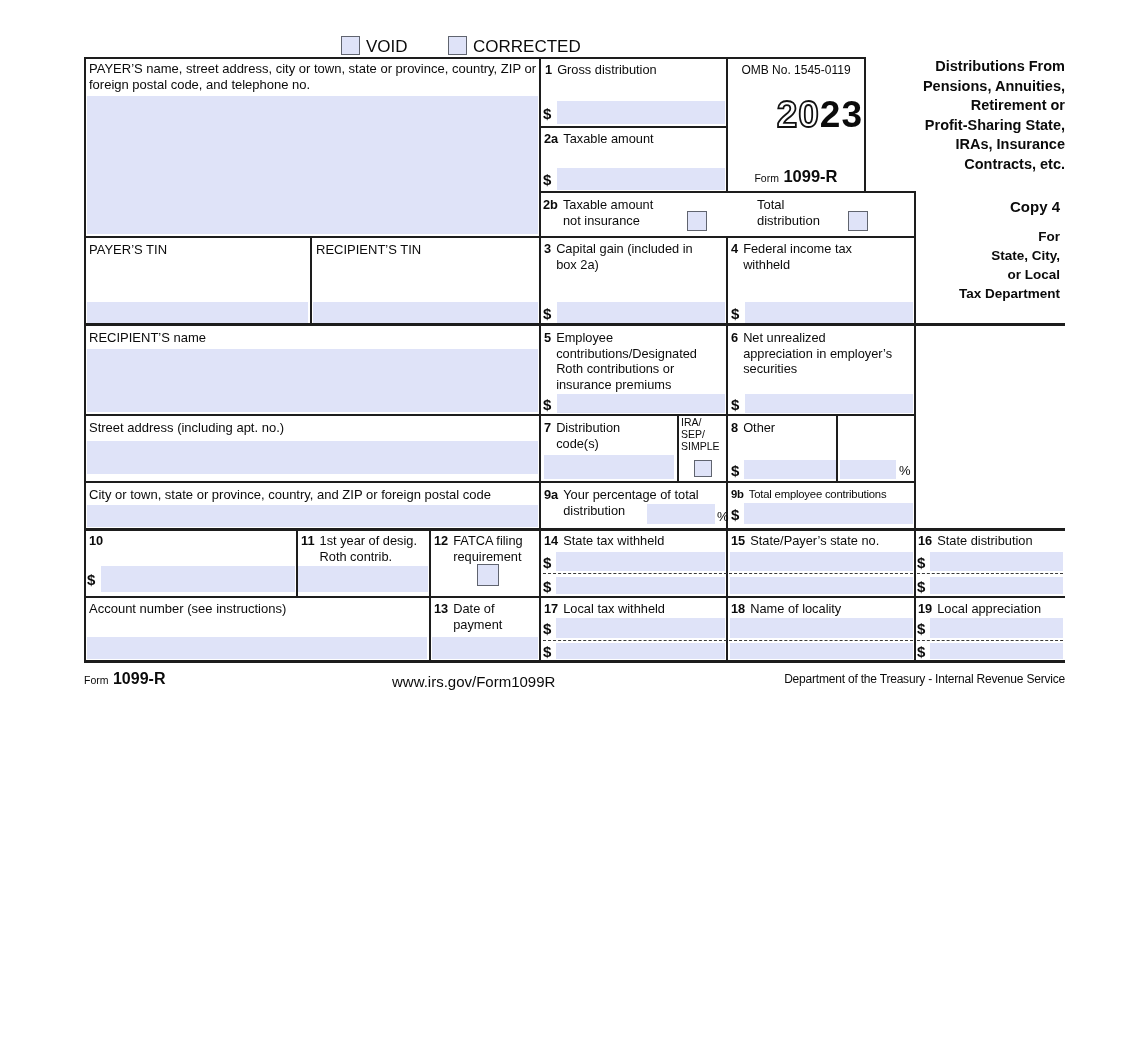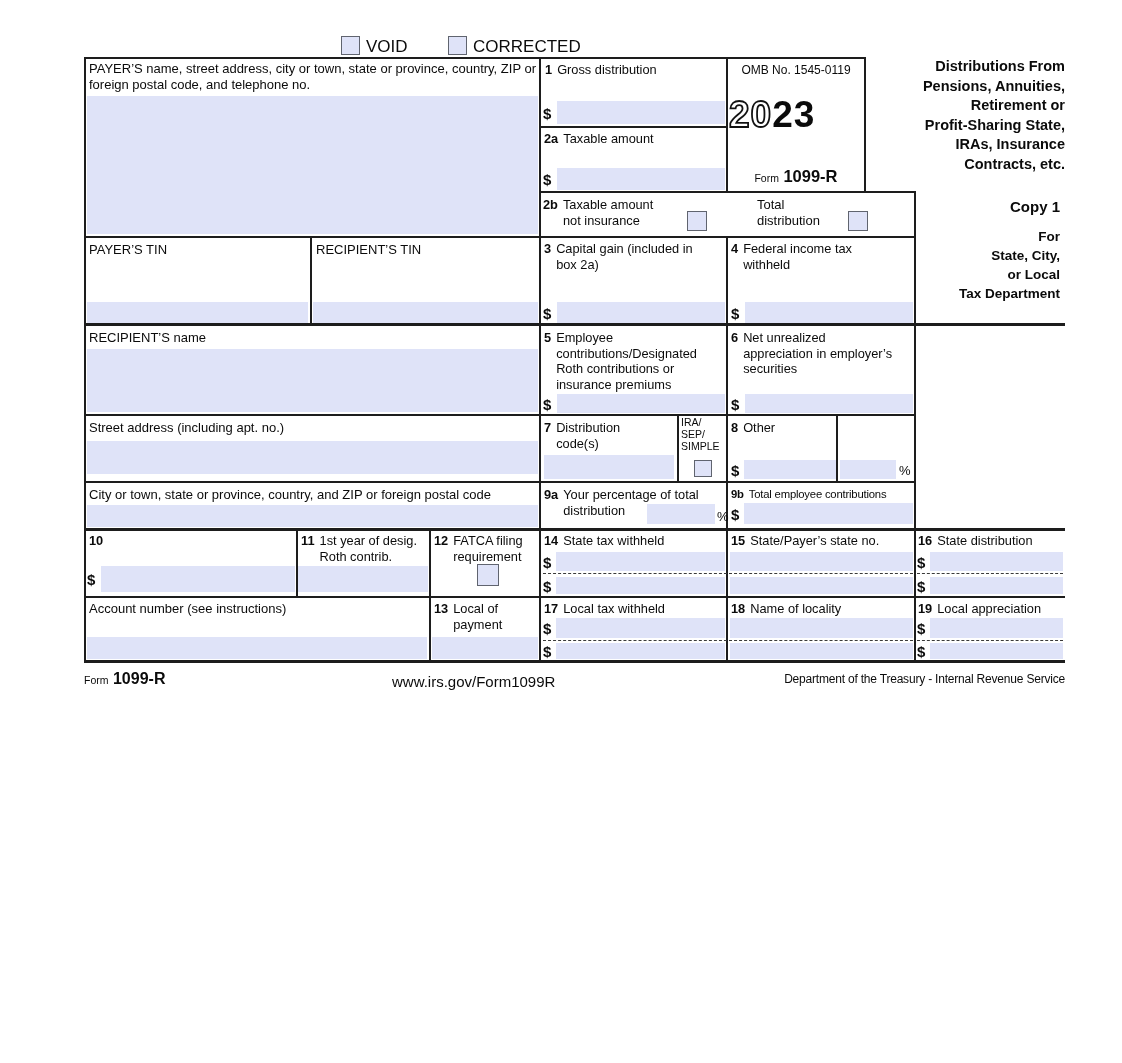--- a/index.html
+++ b/index.html
@@ -14,21 +14,21 @@
   .cb { position:absolute; background:#dfe3f8; border:1.6px solid #60646f; }
   .lbl { position:absolute; font-size:13px; line-height:1.2; }
   .boxlbl { position:absolute; display:flex; font-size:12.8px; line-height:1.22; }
   .boxlbl .num { font-weight:700; margin-right:5px; flex:0 0 auto; }
   .dollar { position:absolute; font-size:15px; font-weight:700; line-height:1; }
   .pct { position:absolute; font-size:13px; font-weight:400; line-height:1; }
   .small-cond { font-size:11.3px; letter-spacing:-0.2px; }
   .topchk-label { position:absolute; font-size:17px; }
   .title-line { text-align:right; font-weight:700; font-size:14.5px; line-height:19.6px; }
   .copy-line { text-align:right; font-weight:700; font-size:13.5px; line-height:19px; }
-  .year { position:absolute; left:729px; top:94px; width:134px; text-align:left;
+  .year { position:absolute; left:729px; top:94px; width:134px; text-align:right;
           font-size:37px; font-weight:800; letter-spacing:1px; }
   .year .outline { color:#fff; -webkit-text-stroke:1.8px #111; }
   .year .solid { color:#0b0b0b; }
 </style>
 </head>
 <body>
 
 <div class="cb" style="left:341px;top:36px;width:19px;height:19px"></div>
 <div class="topchk-label" style="left:366px;top:37px">VOID</div>
 <div class="cb" style="left:448px;top:36px;width:19px;height:19px"></div>
@@ -85,21 +85,21 @@
 
 <div style="position:absolute;right:57px;top:57px;width:210px">
   <div class="title-line">Distributions From</div>
   <div class="title-line">Pensions, Annuities,</div>
   <div class="title-line">Retirement or</div>
   <div class="title-line">Profit-Sharing State,</div>
   <div class="title-line">IRAs, Insurance</div>
   <div class="title-line">Contracts, etc.</div>
 </div>
 
-<div style="position:absolute;right:62px;top:198px;width:160px;text-align:right;font-weight:700;font-size:15px">Copy 1</div>
+<div style="position:absolute;right:62px;top:198px;width:160px;text-align:right;font-weight:700;font-size:15px">Copy 4</div>
 <div style="position:absolute;right:62px;top:227px;width:160px">
   <div class="copy-line">For</div>
   <div class="copy-line">State, City,</div>
   <div class="copy-line">or Local</div>
   <div class="copy-line">Tax Department</div>
 </div>
 
 <div class="boxlbl" style="left:543px;top:197px">
   <span class="num">2b</span>
   <span>
@@ -233,21 +233,21 @@
 <div class="dollar" style="left:543px;top:555px">$</div>
 <div class="dollar" style="left:543px;top:579px">$</div>
 <div class="dollar" style="left:917px;top:555px">$</div>
 <div class="dollar" style="left:917px;top:579px">$</div>
 
 <div class="lbl" style="left:89px;top:601px">Account number (see instructions)</div>
 <div class="field" style="left:87px;top:637px;width:340px;height:22px"></div>
 
 <div class="boxlbl" style="left:434px;top:601px">
   <span class="num">13</span>
-  <span style="width:65px">Local of payment</span>
+  <span style="width:65px">Date of payment</span>
 </div>
 <div class="field" style="left:432px;top:637px;width:106px;height:22px"></div>
 
 <div class="boxlbl" style="left:544px;top:601px">
   <span class="num">17</span>
   <span>Local tax withheld</span>
 </div>
 <div class="boxlbl" style="left:731px;top:601px">
   <span class="num">18</span>
   <span>Name of locality</span>

